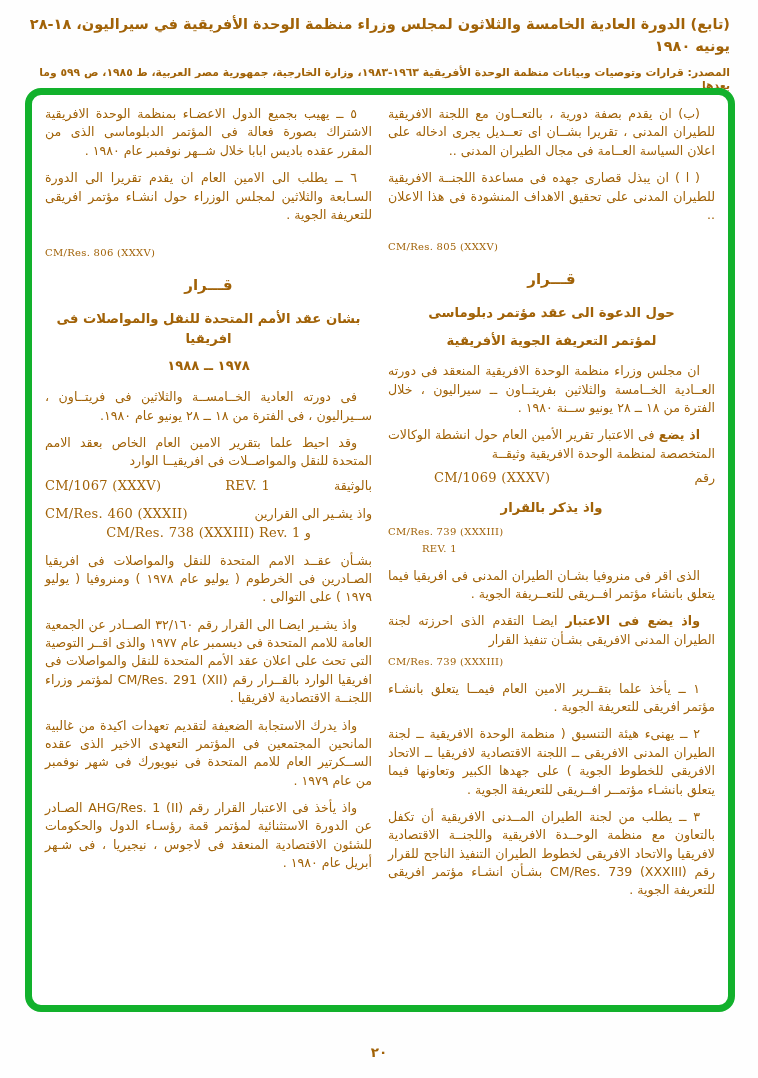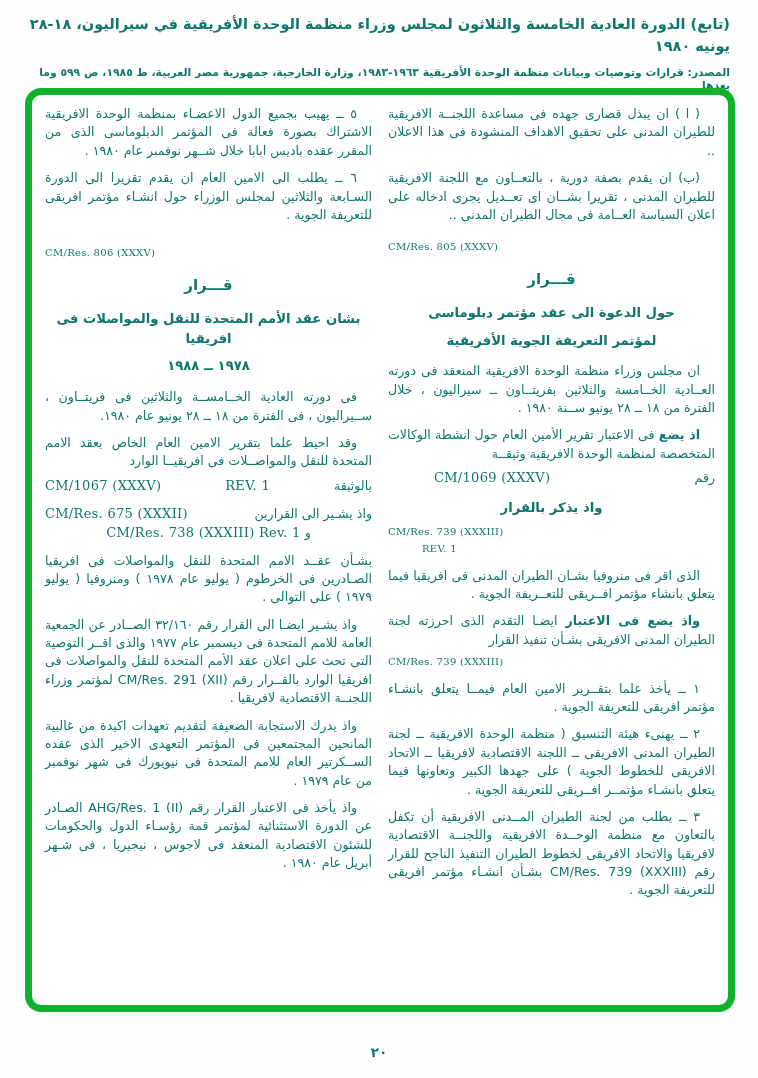--- a/index.html
+++ b/index.html
@@ -1,18 +1,18 @@
 <!DOCTYPE html>
 <html lang="ar"><head>
 <meta charset="utf-8">
 <style>
   html,body{margin:0;padding:0;background:#ffffff;}
   .page{
     position:relative;width:758px;height:1078px;background:#fefefe;
-    font-family:"DejaVu Sans",sans-serif;color:#0f766e;overflow:hidden;
+    font-family:"DejaVu Sans",sans-serif;color:#a16207;overflow:hidden;
   }
   
   .hdr{position:absolute;top:14px;right:28px;left:26px;direction:rtl;text-align:right;}
   .hdr-l1{font-size:14.5px;font-weight:bold;line-height:1.5;letter-spacing:0;}
   .hdr-l2{font-size:10.8px;font-weight:bold;margin-top:8px;}
   
   .gbox{
     position:absolute;left:25px;top:88px;width:710px;height:924px;
     box-sizing:border-box;border:7px solid #12b12c;border-radius:16px;
     padding:10px 13px 8px 13px;overflow:hidden;background:#fff;
@@ -52,22 +52,22 @@
 
   <div class="hdr">
     <div class="hdr-l1">(تابع) الدورة العادية الخامسة والثلاثون لمجلس وزراء منظمة الوحدة الأفريقية في سيراليون، ١٨-٢٨ يونيه ١٩٨٠</div>
     <div class="hdr-l2">المصدر: قرارات وتوصيات وبيانات منظمة الوحدة الأفريقية ١٩٦٣-١٩٨٣، وزارة الخارجية، جمهورية مصر العربية، ط ١٩٨٥، ص ٥٩٩ وما بعدها</div>
   </div>
 
   <div class="gbox">
     <div class="cols">
 
       <section class="col">
+        <p>(ب) ان يقدم بصفة دورية ، بالتعــاون مع اللجنة الافريقية للطيران المدنى ، تقريرا بشــان اى تعــديل يجرى ادخاله على اعلان السياسة العــامة فى مجال الطيران المدنى ..</p>
         <p>( ا ) ان يبذل قصارى جهده فى مساعدة اللجنــة الافريقية للطيران المدنى على تحقيق الاهداف المنشودة فى هذا الاعلان ..</p>
-        <p>(ب) ان يقدم بصفة دورية ، بالتعــاون مع اللجنة الافريقية للطيران المدنى ، تقريرا بشــان اى تعــديل يجرى ادخاله على اعلان السياسة العــامة فى مجال الطيران المدنى ..</p>
         <div class="code mt">CM/Res. 805 (XXXV)</div>
         <div class="qarar">قـــرار</div>
         <div class="subh">حول الدعوة الى عقد مؤتمر دبلوماسى</div>
         <div class="subh last">لمؤتمر التعريفة الجوية الأفريقية</div>
         <p>ان مجلس وزراء منظمة الوحدة الافريقية المنعقد فى دورته العــادية الخــامسة والثلاثين بفريتــاون ــ سيراليون ، خلال الفترة من ١٨ ــ ٢٨ يونيو ســنة ١٩٨٠ .</p>
         <p class="tight"><b>اذ يضع</b><span> فى الاعتبار تقرير الأمين العام حول انشطة الوكالات المتخصصة لمنظمة الوحدة الافريقية وثيقــة</span></p>
         <div class="mix padL">
           <span class="ar">رقم</span>
           <span class="lt">CM/1069 (XXXV)</span>
         </div>
@@ -91,21 +91,21 @@
         <div class="subh last">١٩٧٨ ــ ١٩٨٨</div>
         <p>فى دورته العادية الخــامســة والثلاثين فى فريتــاون ، ســيراليون ، فى الفترة من ١٨ ــ ٢٨ يونيو عام ١٩٨٠.</p>
         <p class="tight">وقد احيط علما بتقرير الامين العام الخاص بعقد الامم المتحدة للنقل والمواصــلات فى افريقيــا الوارد</p>
         <div class="mix">
           <span class="ar">بالوثيقة</span>
           <span class="lt">REV. 1</span>
           <span class="lt">CM/1067 (XXXV)</span>
         </div>
         <div class="mix" style="margin-bottom:0">
           <span class="ar">واذ يشـير الى القرارين</span>
-          <span class="lt">CM/Res. 675 (XXXII)</span>
+          <span class="lt">CM/Res. 460 (XXXII)</span>
         </div>
         <div class="centerline">
           <span>و</span>
           <span class="lt">CM/Res. 738 (XXXIII) Rev. 1</span>
         </div>
         <p style="text-indent:0">بشـأن عقــد الامم المتحدة للنقل والمواصلات فى افريقيا الصـادرين فى الخرطوم ( يوليو عام ١٩٧٨ ) ومنروفيا ( يوليو ١٩٧٩ ) على التوالى .</p>
         <p>واذ يشـير ايضـا الى القرار رقم ٣٢/١٦٠ الصــادر عن الجمعية العامة للامم المتحدة فى ديسمبر عام ١٩٧٧ والذى اقــر التوصية التى تحث على اعلان عقد الأمم المتحدة للنقل والمواصلات فى افريقيا الوارد بالقــرار رقم ‎CM/Res. 291 (XII)‎ لمؤتمر وزراء اللجنــة الاقتصادية لافريقيا .</p>
         <p>واذ يدرك الاستجابة الضعيفة لتقديم تعهدات اكيدة من غالبية المانحين المجتمعين فى المؤتمر التعهدى الاخير الذى عقده الســكرتير العام للامم المتحدة فى نيويورك فى شهر نوفمبر من عام ١٩٧٩ .</p>
         <p>واذ يأخذ فى الاعتبار القرار رقم ‎AHG/Res. 1 (II)‎ الصـادر عن الدورة الاستثنائية لمؤتمر قمة رؤسـاء الدول والحكومات للشئون الاقتصادية المنعقد فى لاجوس ، نيجيريا ، فى شـهر أبريل عام ١٩٨٠ .</p>
       </section>

